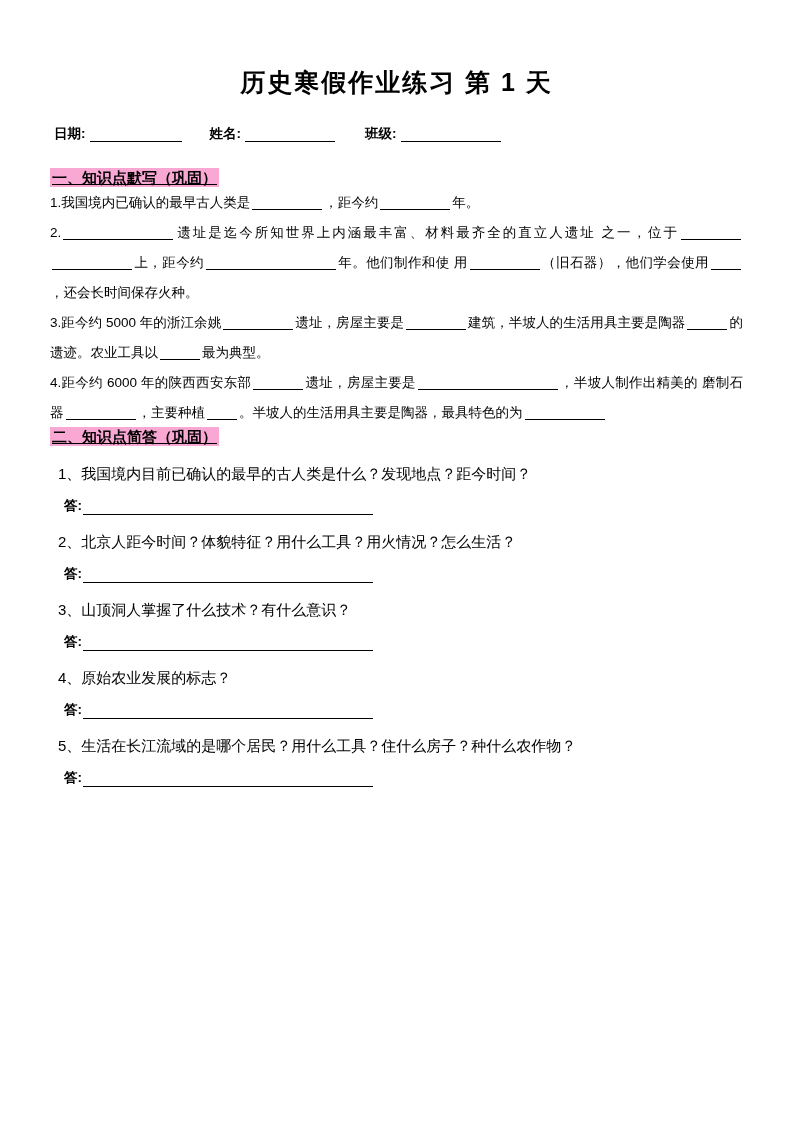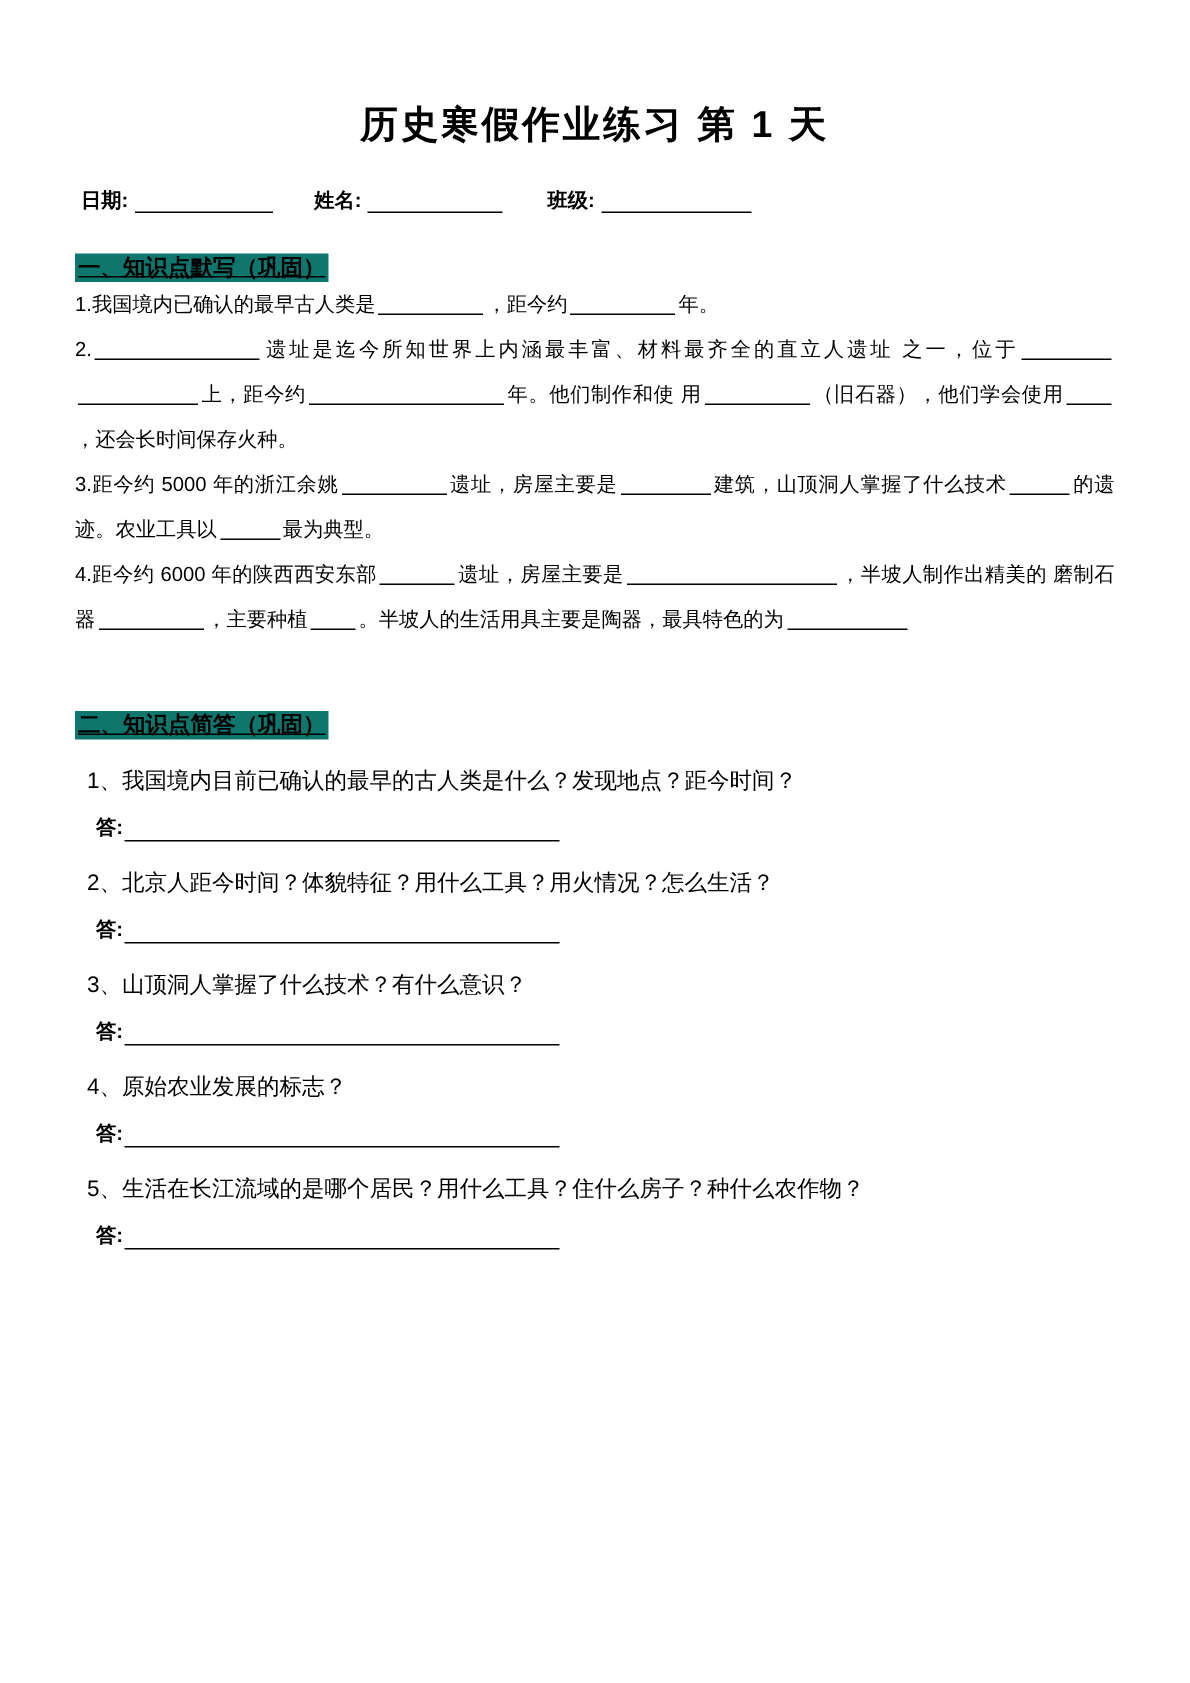--- a/index.html
+++ b/index.html
@@ -54,21 +54,21 @@
   .gap-2 { width: 24px; }
 
   .section-head {
     margin-top: 26px;
     font-size: 15px;
     font-weight: bold;
     font-family: "Liberation Sans", "DejaVu Sans", sans-serif;
     display: inline-block;
   }
   .hl {
-    background: #0f766e;
+    background: #f9a8d4;
     text-decoration: underline;
     padding: 1px 2px;
   }
 
   .q-block { }
   .q-line {
     font-size: 13.5px;
     line-height: 30px;
     font-family: "Liberation Sans", "DejaVu Sans", sans-serif;
     text-align: justify;
@@ -83,21 +83,21 @@
   .b30 { width: 30px; }
   .b40 { width: 40px; }
   .b50 { width: 50px; }
   .b60 { width: 60px; }
   .b70 { width: 70px; }
   .b80 { width: 80px; }
   .b110 { width: 110px; }
   .b130 { width: 130px; }
   .b140 { width: 140px; }
 
-  .section2 { margin-top: 46px; }
+  .section2 { }
 
   .qa-item { margin-top: 18px; }
   .qa-q {
     font-size: 15px;
     font-family: "Liberation Sans", "DejaVu Sans", sans-serif;
     padding-left: 8px;
   }
   .qa-a {
     margin-top: 13px;
     padding-left: 14px;
@@ -151,21 +151,21 @@
     </div>
 
     <div class="q-block">
       <div class="q-line">
         <span>2.</span><span class="blank b110"></span><span>遗址是迄今所知世界上内涵最丰富、材料最齐全的直立人遗址 之一，位于</span><span class="blank b60"></span><span class="blank b80"></span><span>上，距今约</span><span class="blank b130"></span><span>年。他们制作和使 用</span><span class="blank b70"></span><span>（旧石器），他们学会使用</span><span class="blank b30"></span><span>，还会长时间保存火种。</span>
       </div>
     </div>
 
     <div class="q-block">
       <div class="q-line">
-        <span>3.</span><span>距今约 5000 年的浙江余姚</span><span class="blank b70"></span><span>遗址，房屋主要是</span><span class="blank b60"></span><span>建筑，山顶洞人掌握了什么技术</span><span class="blank b40"></span><span>的遗迹。农业工具以</span><span class="blank b40"></span><span>最为典型。</span>
+        <span>3.</span><span>距今约 5000 年的浙江余姚</span><span class="blank b70"></span><span>遗址，房屋主要是</span><span class="blank b60"></span><span>建筑，半坡人的生活用具主要是陶器</span><span class="blank b40"></span><span>的遗迹。农业工具以</span><span class="blank b40"></span><span>最为典型。</span>
       </div>
     </div>
 
     <div class="q-block">
       <div class="q-line">
         <span>4.</span><span>距今约 6000 年的陕西西安东部</span><span class="blank b50"></span><span>遗址，房屋主要是</span><span class="blank b140"></span><span>，半坡人制作出精美的 磨制石器</span><span class="blank b70"></span><span>，主要种植</span><span class="blank b30"></span><span>。半坡人的生活用具主要是陶器，最具特色的为</span><span class="blank b80"></span>
       </div>
     </div>
   </div>
 

